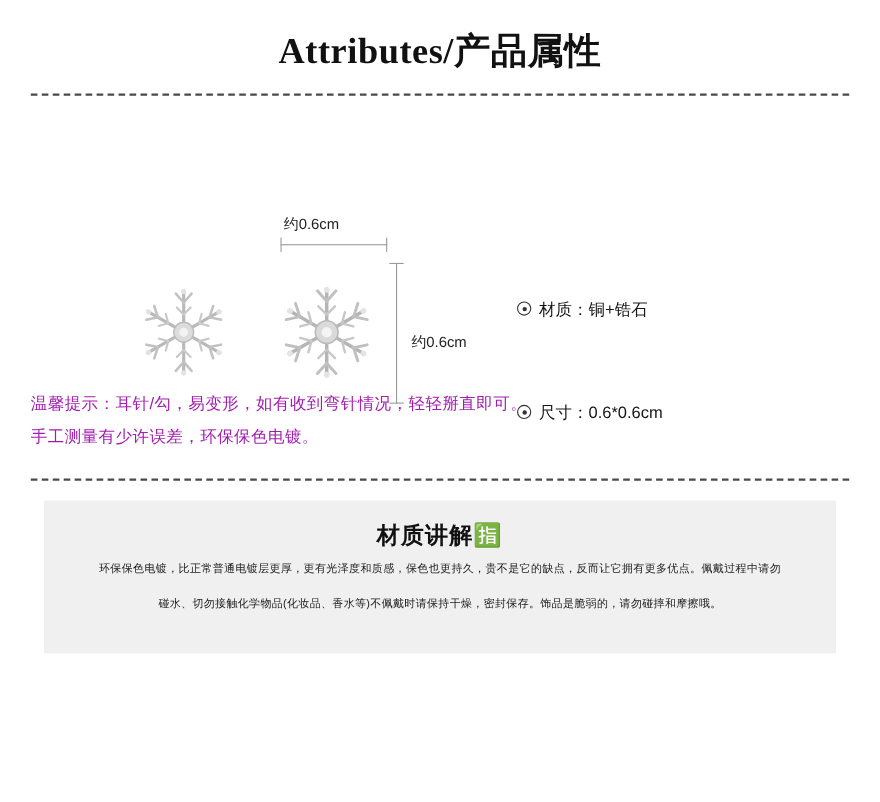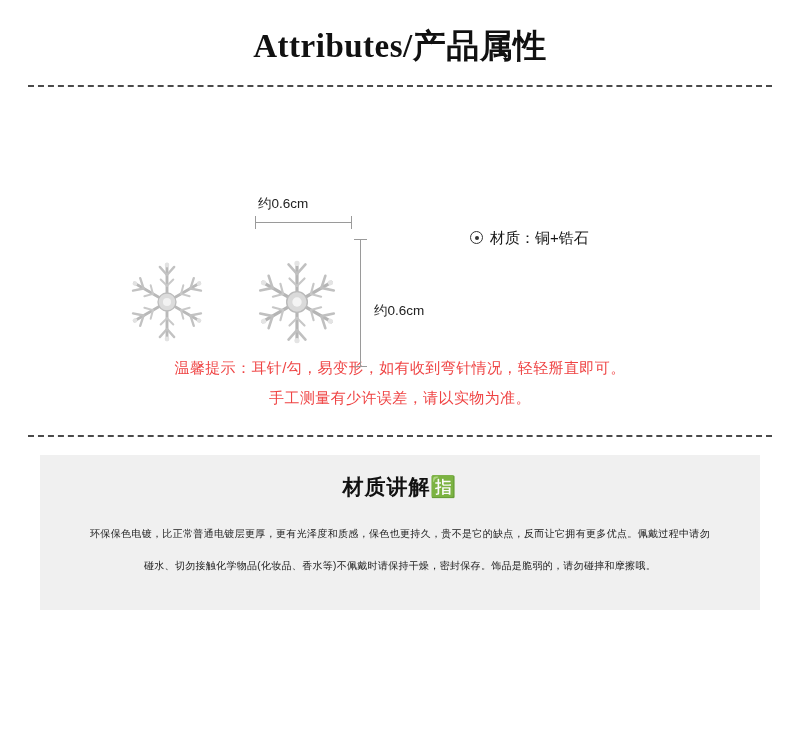--- a/index.html
+++ b/index.html
@@ -148,30 +148,31 @@
     left: 50%;
     top: 50%;
     width: 4px;
     height: 4px;
     background: #333;
     border-radius: 50%;
     transform: translate(-50%, -50%);
   }
   .attr-text {
     white-space: nowrap;
+    margin-top: 43px;
   }
 
   
   .notes {
     margin-top: 6px;
-    text-align: center;
     font-size: 15px;
     line-height: 30px;
-    color: #ef4444;
+    color: #a21caf;
     letter-spacing: 0.4px;
+    padding-left: 28px;
   }
   .notes .line2 {
     display: block;
   }
 
   .divider-dashed2 {
     margin: 22px 28px 0 28px;
     border-top: 2px dashed #4a4a4a;
     height: 0;
   }
@@ -181,21 +182,21 @@
     margin: 18px 40px 0 40px;
     background: #f0f0f0;
     padding: 18px 50px 28px 50px;
   }
   .material-title {
     text-align: center;
     font-family: "Liberation Serif", serif;
     font-weight: bold;
     font-size: 21px;
     color: #111;
-    margin-bottom: 17px;
+    margin-bottom: 1px;
     letter-spacing: 1px;
   }
   .material-body {
     font-size: 10px;
     line-height: 32px;
     color: #1a1a1a;
     text-align: justify;
     text-align-last: center;
     letter-spacing: 0.3px;
   }
@@ -270,26 +271,31 @@
         </g>
       </svg>
     </div>
 
     <div class="attrs">
       <div class="attr-row">
         <span class="bullet"></span>
         <span class="attr-text">材质：</span>
         <span class="attr-text">铜+锆石</span>
       </div>
+      <div class="attr-row">
+        <span class="bullet"></span>
+        <span class="attr-text">尺寸：</span>
+        <span class="attr-text">0.6*0.6cm</span>
+      </div>
     </div>
   </div>
 
   <div class="notes">
     <div>温馨提示：耳针/勾，易变形，如有收到弯针情况，轻轻掰直即可。</div>
-    <div class="line2">手工测量有少许误差，请以实物为准。</div>
+    <div class="line2">手工测量有少许误差，环保保色电镀。</div>
   </div>
 
   <div class="divider-dashed2"></div>
 
   <div class="material-block">
     <div class="material-title">材质讲解🈯</div>
     <div class="material-body">环保保色电镀，比正常普通电镀层更厚，更有光泽度和质感，保色也更持久，贵不是它的缺点，反而让它拥有更多优点。佩戴过程中请勿碰水、切勿接触化学物品(化妆品、香水等)不佩戴时请保持干燥，密封保存。饰品是脆弱的，请勿碰摔和摩擦哦。</div>
   </div>
 
 </div>

